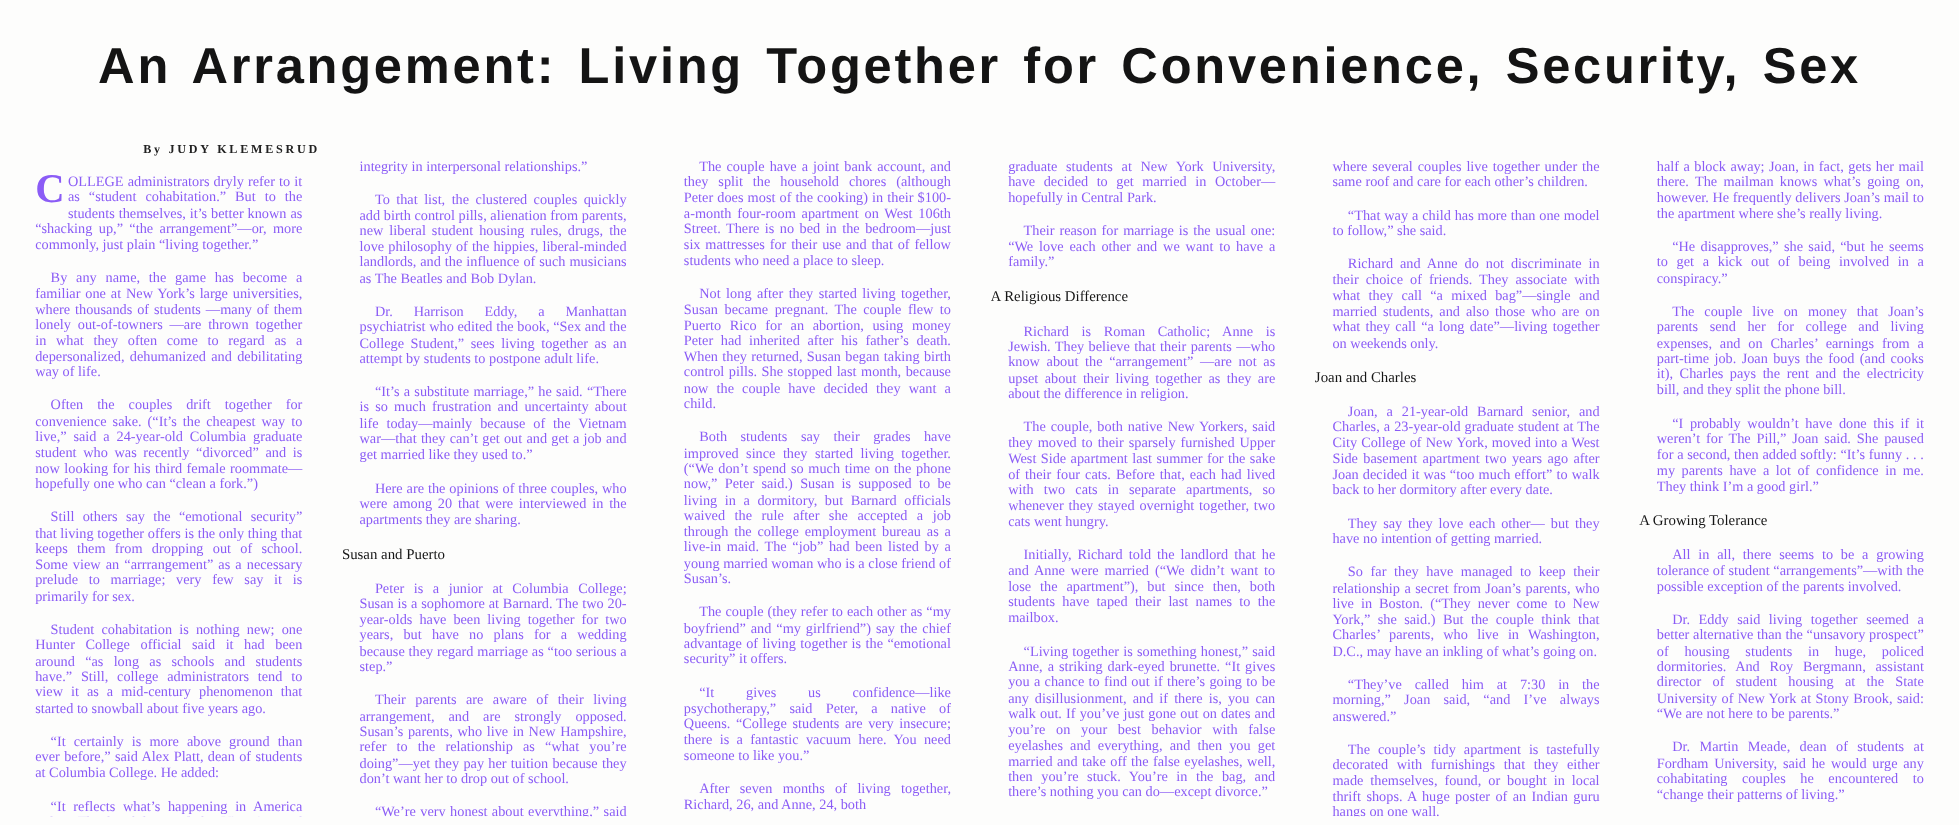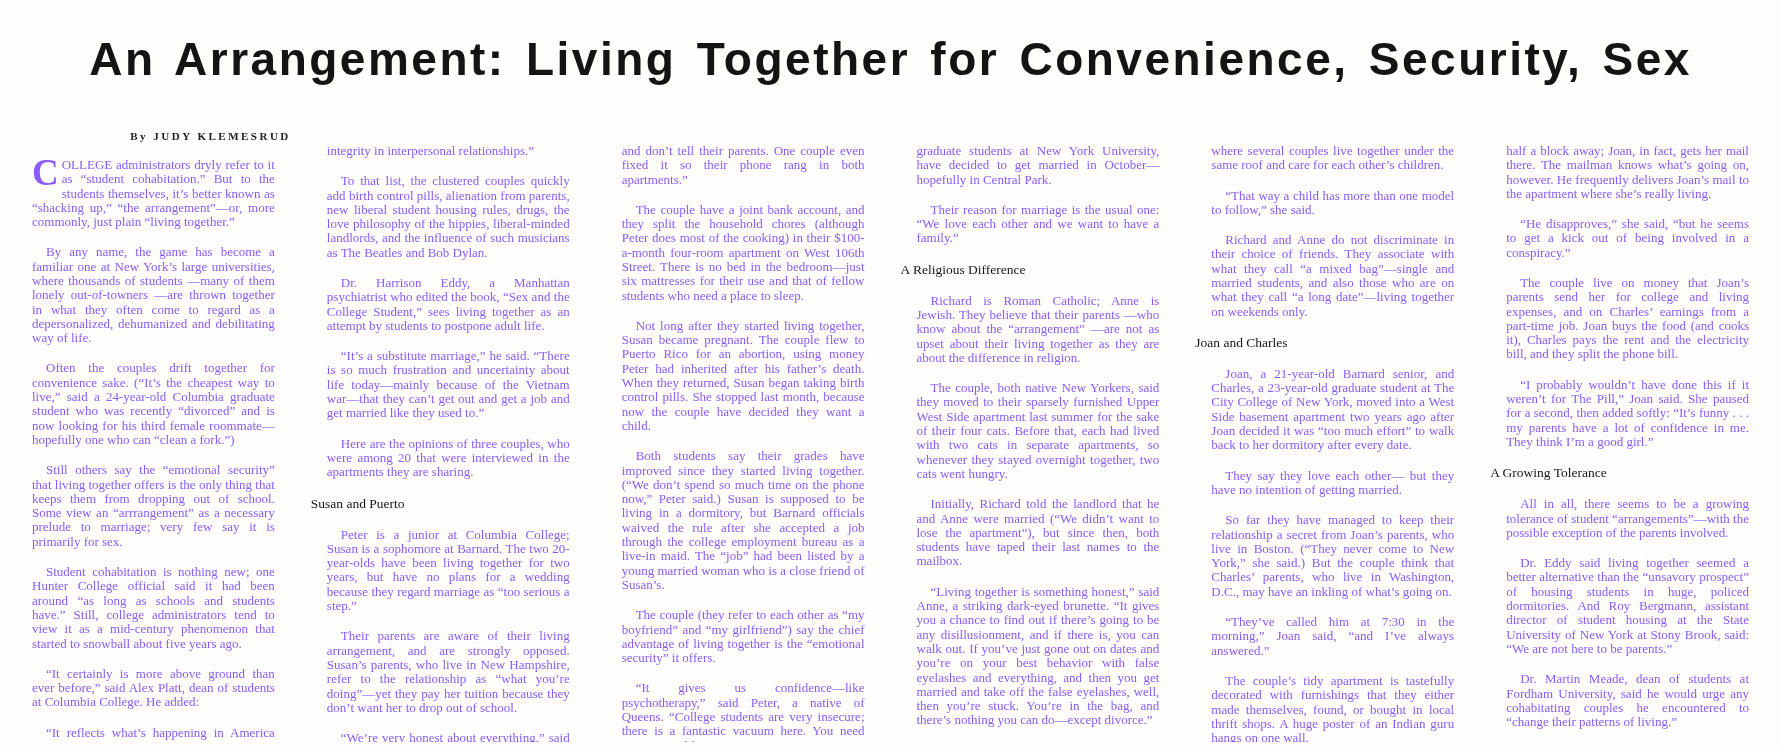--- a/index.html
+++ b/index.html
@@ -96,21 +96,20 @@
     <p>Dr. Harrison Eddy, a Manhattan psychiatrist who edited the book, “Sex and the College Student,” sees living together as an attempt by students to postpone adult life.</p>
     <p>“It’s a substitute marriage,” he said. “There is so much frustration and uncertainty about life today—mainly because of the Vietnam war—that they can’t get out and get a job and get married like they used to.”</p>
     <p>Here are the opinions of three couples, who were among 20 that were interviewed in the apartments they are sharing.</p>
     <h3 class="subhead">Susan and Puerto</h3>
     <p>Peter is a junior at Columbia College; Susan is a sophomore at Barnard. The two 20-year-olds have been living together for two years, but have no plans for a wedding because they regard marriage as “too serious a step.”</p>
     <p>Their parents are aware of their living arrangement, and are strongly opposed. Susan’s parents, who live in New Hampshire, refer to the relationship as “what you’re doing”—yet they pay her tuition because they don’t want her to drop out of school.</p>
     <p>“We’re very honest about everything,” said Susan, an articulate, rosy-cheeked brunette. “Most kids who are living together keep two apartments</p>
   </div>
 
   <div class="col">
-    <p class="cont">and don’t tell their parents. One couple even fixed it so their phone rang in both apartments.”</p>
     <p>The couple have a joint bank account, and they split the household chores (although Peter does most of the cooking) in their $100-a-month four-room apartment on West 106th Street. There is no bed in the bedroom—just six mattresses for their use and that of fellow students who need a place to sleep.</p>
     <p>Not long after they started living together, Susan became pregnant. The couple flew to Puerto Rico for an abortion, using money Peter had inherited after his father’s death. When they returned, Susan began taking birth control pills. She stopped last month, because now the couple have decided they want a child.</p>
     <p>Both students say their grades have improved since they started living together. (“We don’t spend so much time on the phone now,” Peter said.) Susan is supposed to be living in a dormitory, but Barnard officials waived the rule after she accepted a job through the college employment bureau as a live-in maid. The “job” had been listed by a young married woman who is a close friend of Susan’s.</p>
     <p>The couple (they refer to each other as “my boyfriend” and “my girlfriend”) say the chief advantage of living together is the “emotional security” it offers.</p>
     <p>“It gives us confidence—like psychotherapy,” said Peter, a native of Queens. “College students are very insecure; there is a fantastic vacuum here. You need someone to like you.”</p>
     <p>After seven months of living together, Richard, 26, and Anne, 24, both</p>
   </div>
 
   <div class="col">
     <p class="cont">graduate students at New York University, have decided to get married in October—hopefully in Central Park.</p>

